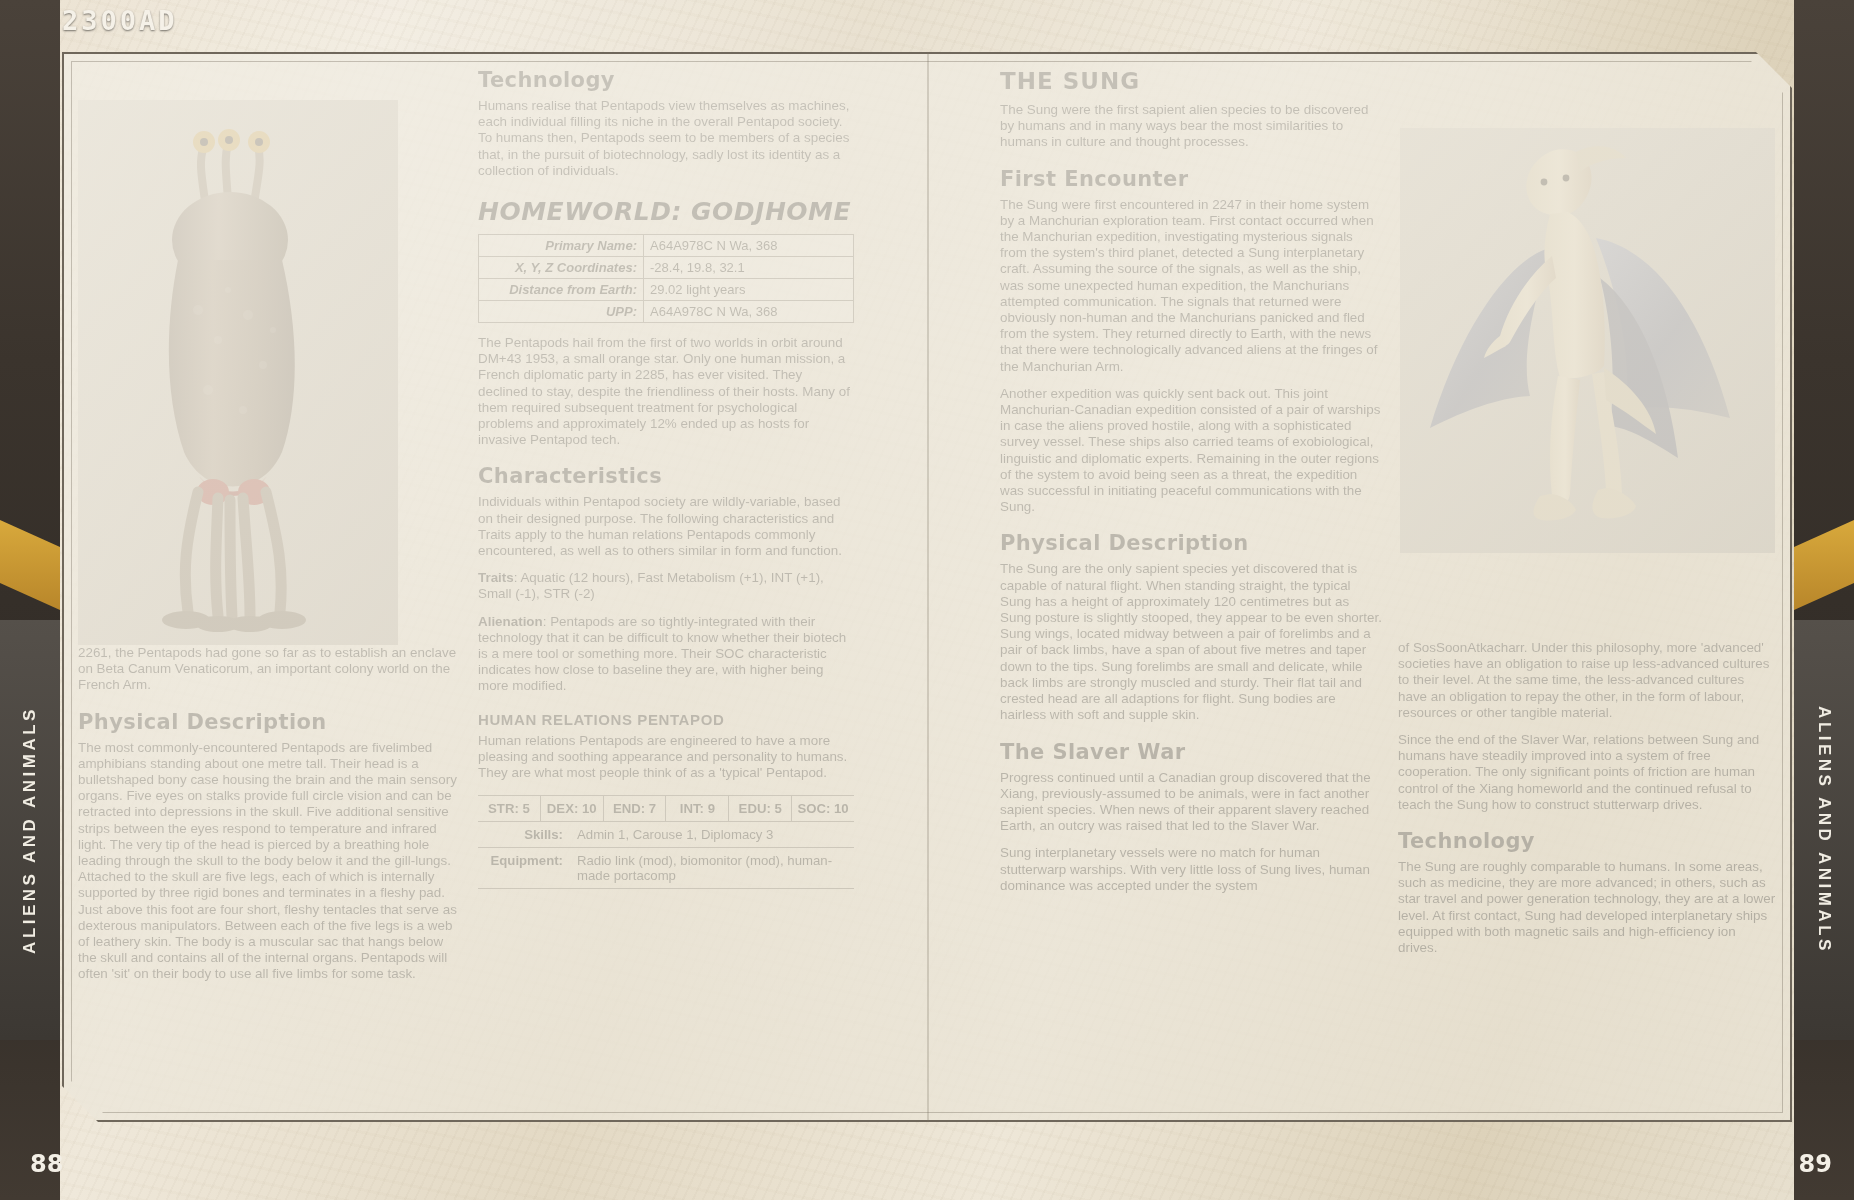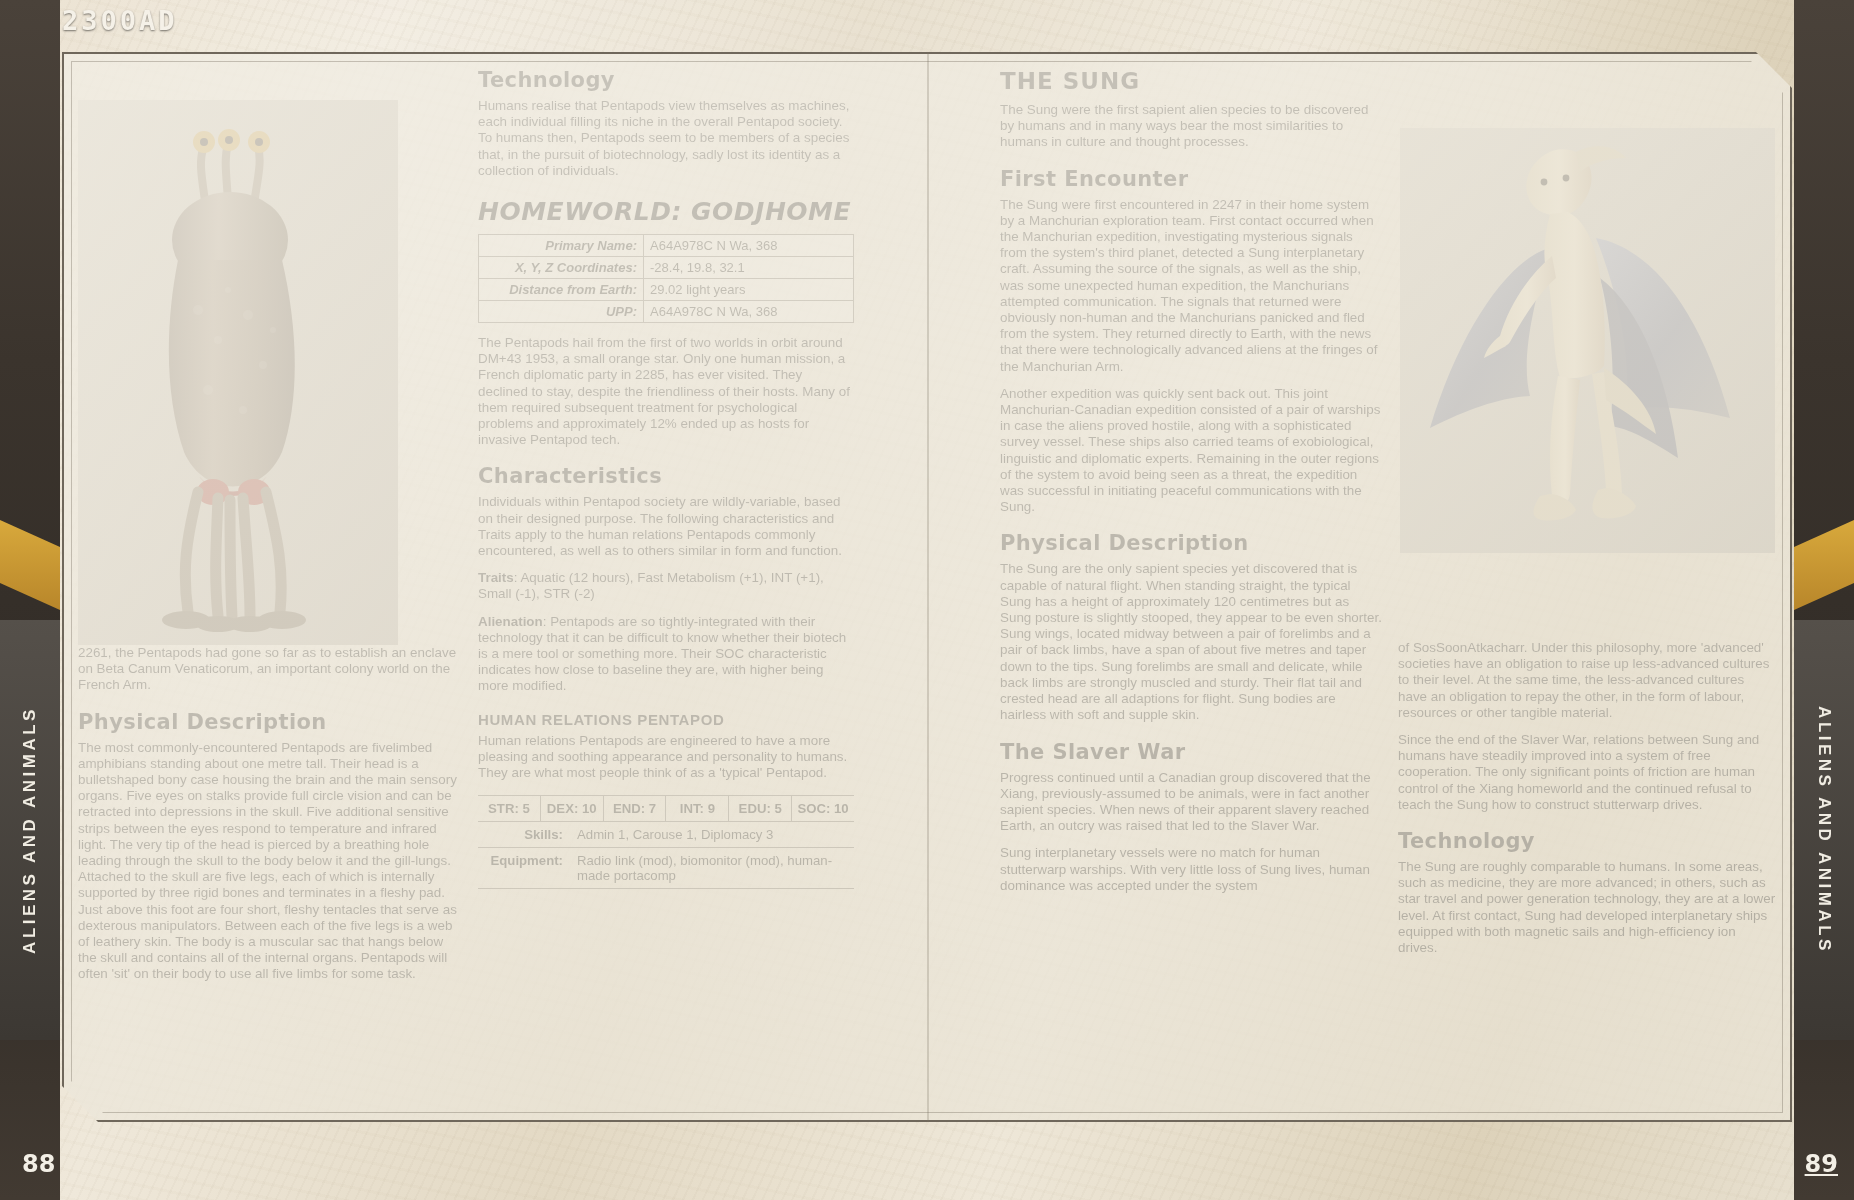--- a/index.html
+++ b/index.html
@@ -163,22 +163,22 @@
     border-collapse: collapse; width: 100%; font-size: 13.2px; margin-top: 0;
   }
   table.skills td { padding: 5px 7px; border-bottom: 1px solid #6f675b; color:#17150f; vertical-align: top; }
   table.skills td.k { text-align: right; font-weight: bold; width: 92px; }
 
   
   .pagenum {
     position: absolute; bottom: 22px; font-size: 24px; font-weight: bold;
     color: #f3efe6; z-index: 8; font-family: "DejaVu Sans", sans-serif;
   }
-  .pagenum.l { left: 22px; }
-  .pagenum.r { right: 16px; text-decoration: underline; }
+  .pagenum.l { left: 30px; }
+  .pagenum.r { right: 22px; }
 
   .gutter {
     position: absolute; left: 927px; top: 52px; width: 2px; height: 1070px;
     background: rgba(120,110,95,0.25); z-index: 7;
   }
 </style>
 </head>
 <body>
 
 <div id="page">

